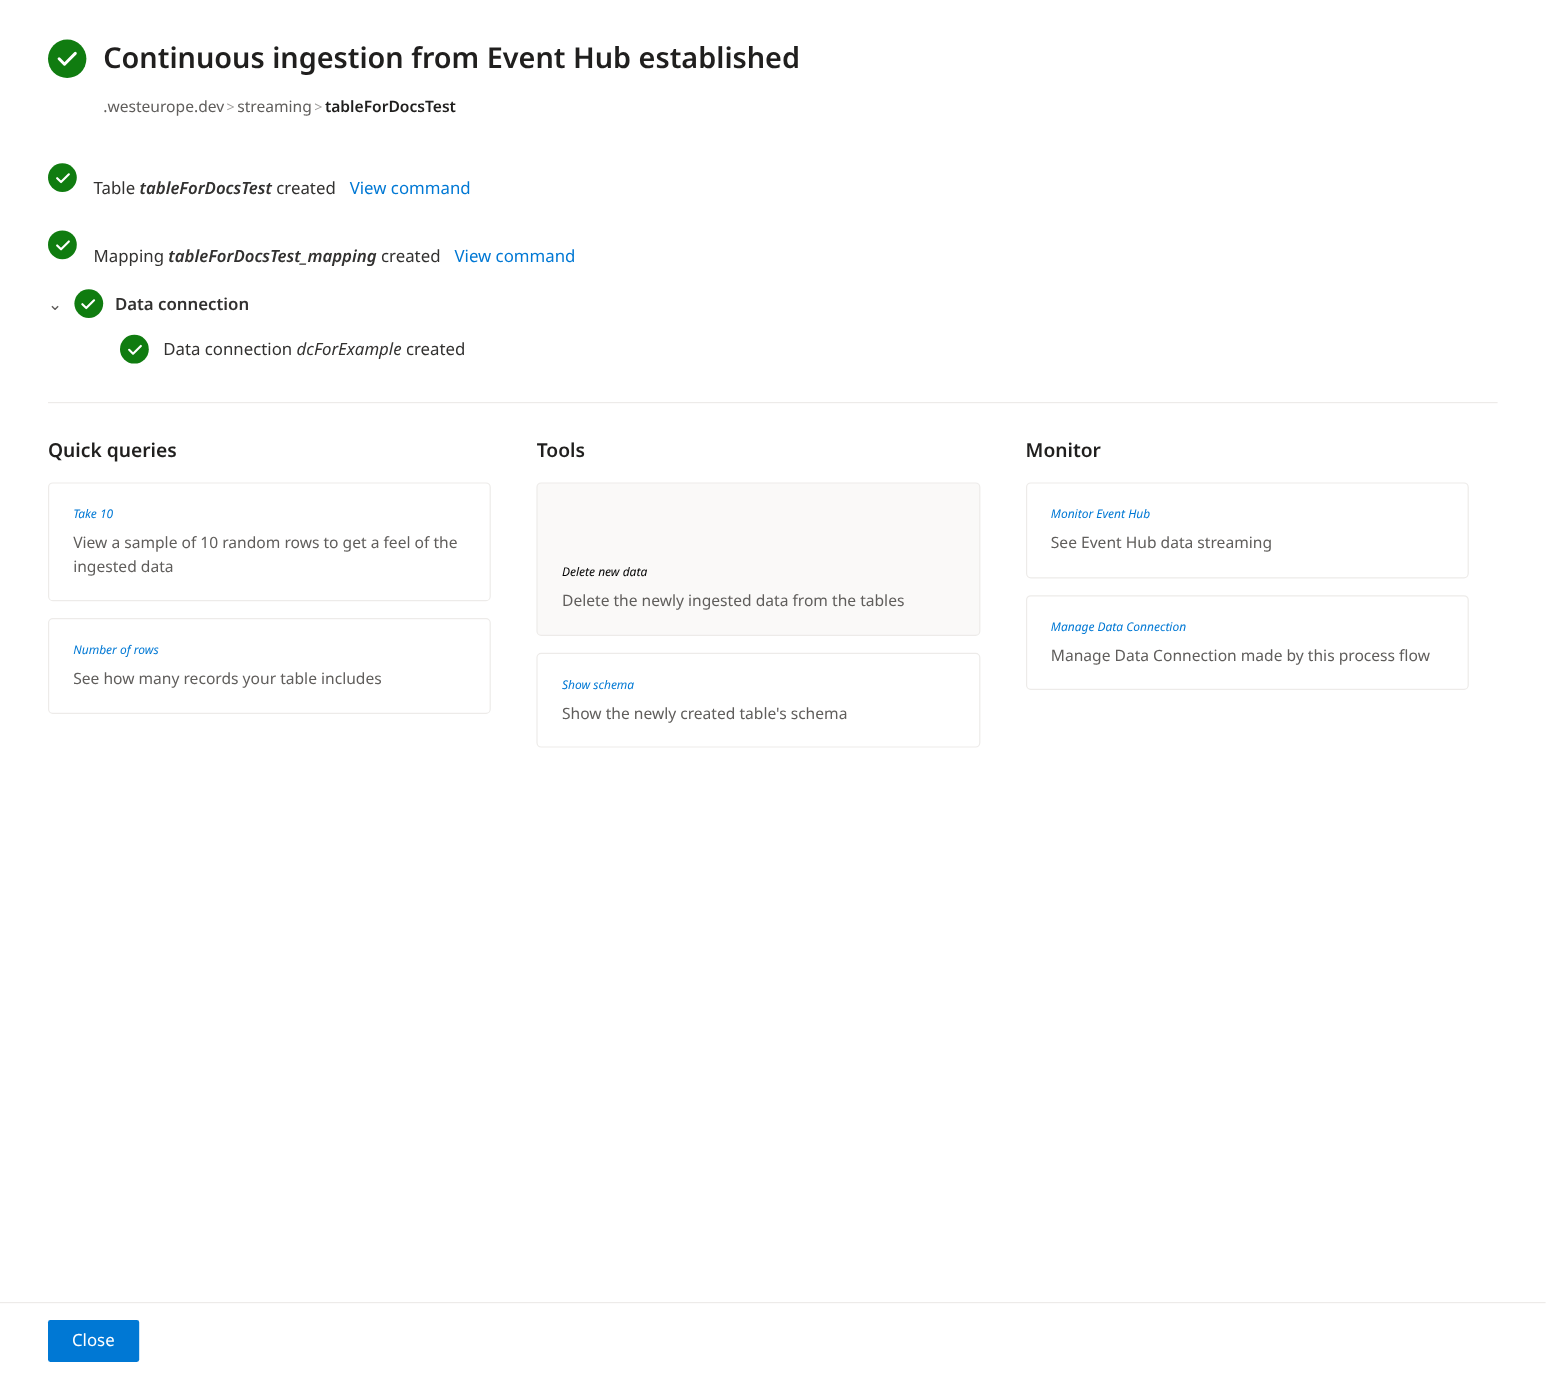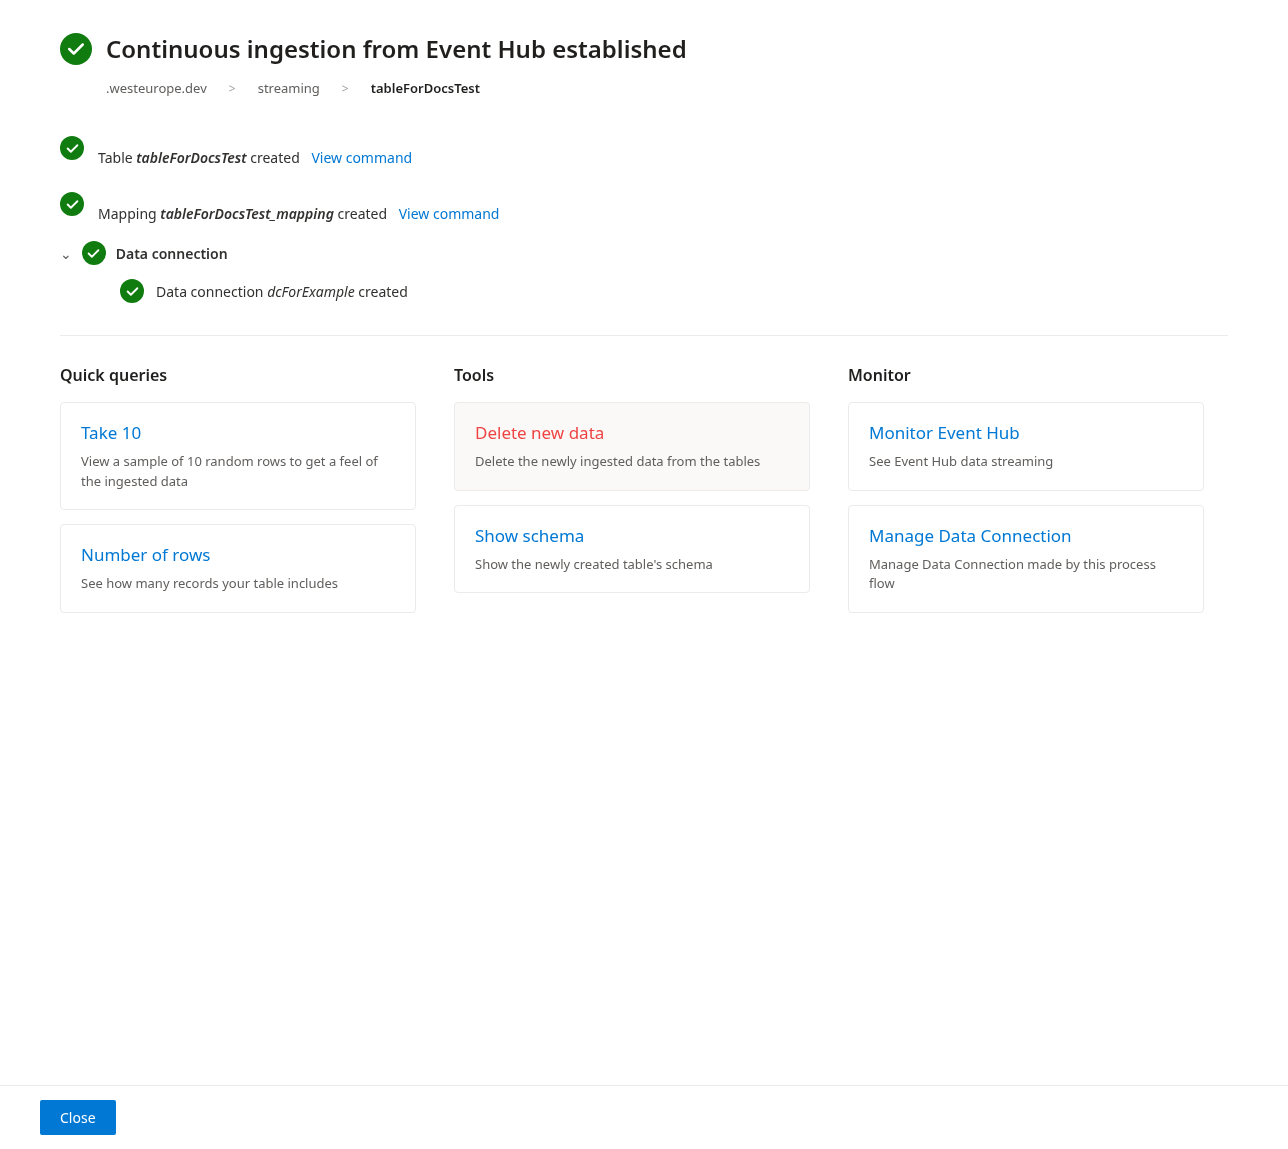--- a/index.html
+++ b/index.html
@@ -5,21 +5,21 @@
     * { box-sizing: border-box; margin: 0; padding: 0; }
     body {
       font-family: 'Segoe UI', system-ui, -apple-system, sans-serif;
       background: #fff;
       color: #323130;
       width: 1288px;
       min-height: 1149px;
     }
 
     .main-container {
-      padding: 32px 60px;
+      padding: 32px 40px;
       max-width: 1288px;
     }
 
     
     .header-row {
       display: flex;
       align-items: center;
       gap: 14px;
       margin-bottom: 14px;
     }
@@ -43,21 +43,21 @@
     .page-title {
       font-size: 24px;
       font-weight: 600;
       color: #201f1e;
     }
 
     
     .breadcrumb {
       display: flex;
       align-items: center;
-      gap: 22px;
+      gap: 2px;
       margin-left: 46px;
       margin-bottom: 32px;
       font-size: 13px;
       color: #605e5c;
     }
 
     .breadcrumb-separator {
       color: #a19f9d;
       font-size: 12px;
     }
@@ -182,30 +182,32 @@
     .card {
       border: 1px solid #edebe9;
       border-radius: 4px;
       padding: 18px 20px;
       margin-bottom: 14px;
       background: #fff;
       cursor: pointer;
     }
 
     .card-title {
-      font-size: 17px;
+      font-size: 10px;
       color: #0078d4;
       font-weight: 400;
       margin-bottom: 8px;
       cursor: pointer;
+      font-style: italic;
     }
 
     .card-title.disabled {
-      color: #ef4444;
+      color: #000000;
       cursor: default;
+      margin-top: 48px;
     }
 
     .card-description {
       font-size: 13px;
       color: #605e5c;
       line-height: 1.5;
     }
 
     .card.disabled-card {
       background: #faf9f8;

